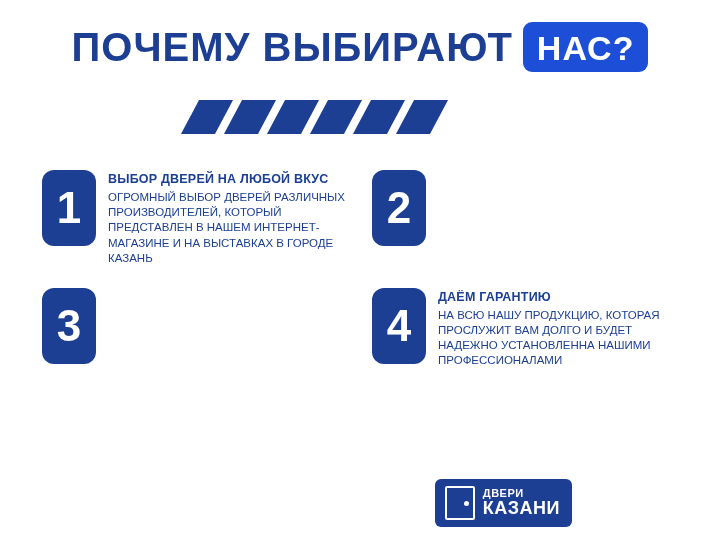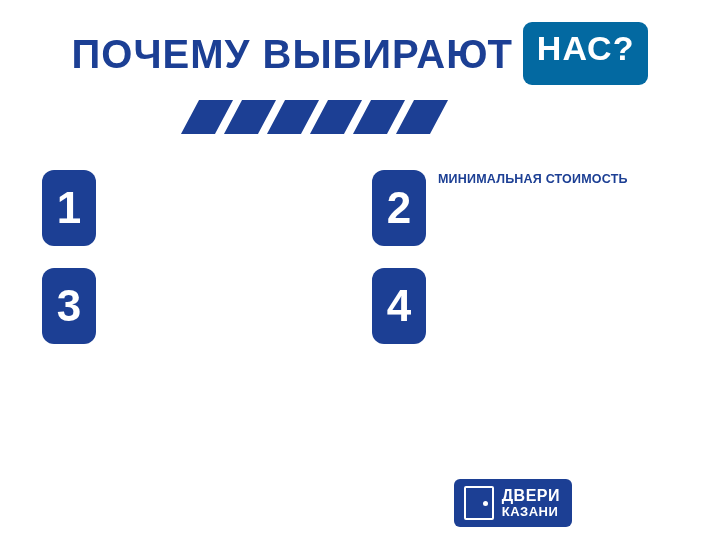--- a/index.html
+++ b/index.html
@@ -35,26 +35,26 @@
   .heading-main {
     font-family: "Liberation Sans", sans-serif;
     font-weight: bold;
     font-size: 40px;
     letter-spacing: 1px;
     color: #1c3f94;
     line-height: 1;
     white-space: nowrap;
   }
   .heading-badge {
-    background: #0369a1;
+    background: #1d4ed8;
     color: #ffffff;
     font-weight: bold;
     font-size: 34px;
     line-height: 1;
-    padding: 9px 14px 20px 14px;
+    padding: 9px 14px 7px 14px;
     border-radius: 9px;
     white-space: nowrap;
     letter-spacing: 1px;
   }
 
   
   .stripes {
     position: absolute;
     left: 190px;
     top: 100px;
@@ -148,26 +148,26 @@
     width: 5px;
     height: 5px;
     border-radius: 50%;
     background: #ffffff;
     right: 4px;
     top: 13px;
   }
   .logo-text { line-height: 1.05; }
   .logo-line1 {
     font-weight: bold;
-    font-size: 16px;
+    font-size: 11px;
     letter-spacing: 0.5px;
   }
   .logo-line2 {
     font-weight: bold;
-    font-size: 13px;
+    font-size: 18px;
     letter-spacing: 0.5px;
   }
 </style>
 </head>
 <body>
 
 <div class="poster">
 
   <div class="heading">
     <div class="heading-main">ПОЧЕМУ ВЫБИРАЮТ</div>
@@ -180,35 +180,42 @@
     <span></span>
     <span></span>
     <span></span>
     <span></span>
   </div>
 
   <div class="grid">
 
     <div class="item">
       <div class="num-box">1</div>
+      <div class="item-text">
+        <div class="item-title">ВЫБОР ДВЕРЕЙ НА ЛЮБОЙ ВКУС</div>
+        <div class="item-desc">ОГРОМНЫЙ ВЫБОР ДВЕРЕЙ РАЗЛИЧНЫХ ПРОИЗВОДИТЕЛЕЙ, КОТОРЫЙ ПРЕДСТАВЛЕН В НАШЕМ ИНТЕРНЕТ-МАГАЗИНЕ И НА ВЫСТАВКАХ В ГОРОДЕ КАЗАНЬ</div>
+      </div>
     </div>
 
     <div class="item">
       <div class="num-box">2</div>
       <div class="item-text">
-        <div class="item-title">МИНИМАЛЬНАЯ СТОИМОСТЬ</div>
       </div>
     </div>
 
     <div class="item">
       <div class="num-box">3</div>
     </div>
 
     <div class="item">
       <div class="num-box">4</div>
+      <div class="item-text">
+        <div class="item-title">ДАЁМ ГАРАНТИЮ</div>
+        <div class="item-desc">НА ВСЮ НАШУ ПРОДУКЦИЮ, КОТОРАЯ ПРОСЛУЖИТ ВАМ ДОЛГО И БУДЕТ НАДЕЖНО УСТАНОВЛЕННА НАШИМИ ПРОФЕССИОНАЛАМИ</div>
+      </div>
     </div>
 
   </div>
 
   <div class="logo">
     <div class="logo-mark"></div>
     <div class="logo-text">
       <div class="logo-line1">ДВЕРИ</div>
       <div class="logo-line2">КАЗАНИ</div>
     </div>

